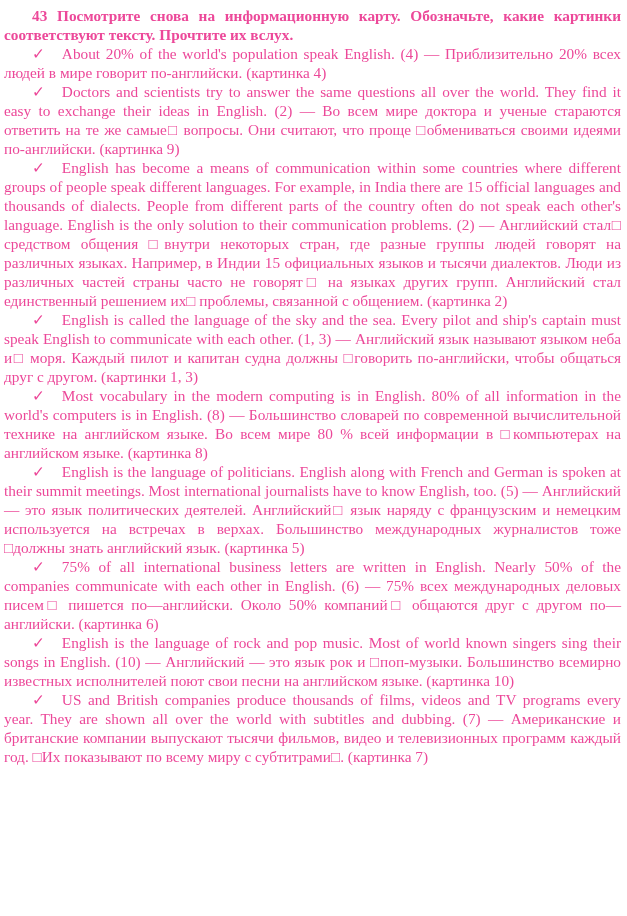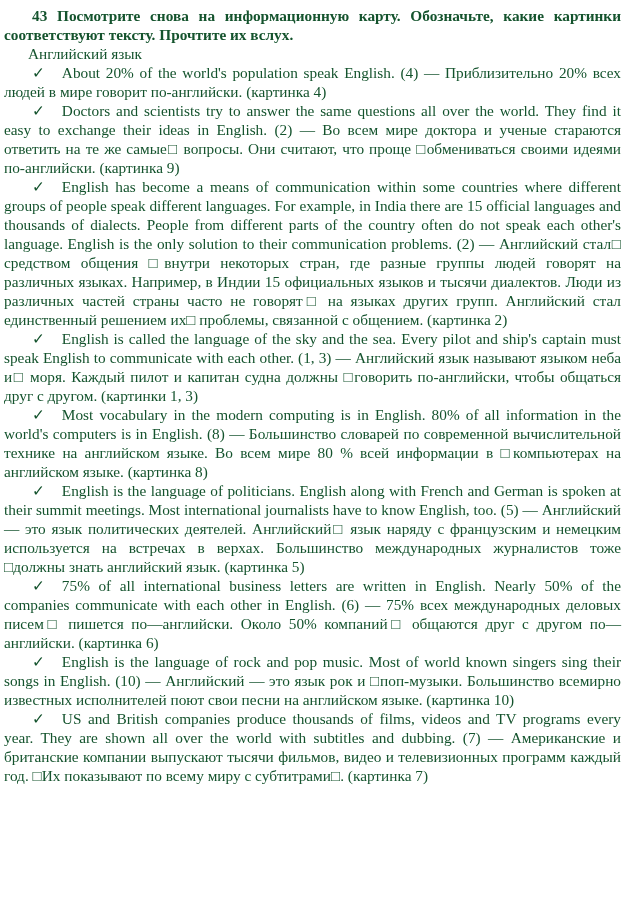--- a/index.html
+++ b/index.html
@@ -8,21 +8,21 @@
     background: #ffffff;
   }
   .page {
     width: 627px;
     min-height: 916px;
     box-sizing: border-box;
     padding: 6px 6px 8px 4px;
     font-family: "Liberation Serif", serif;
     font-size: 15.3px;
     line-height: 19px;
-    color: #14532d;
+    color: #ec4899;
     background: #ffffff;
   }
   p {
     margin: 0;
     padding: 0;
     text-align: justify;
   }
   .title {
     font-weight: bold;
     text-indent: 28px;
@@ -41,21 +41,20 @@
     text-indent: 0;
   }
 </style>
 </head>
 <body>
 
 <div class="page">
 
   <p class="title">43 Посмотрите снова на информационную карту. Обозначьте, какие картинки соответствуют тексту. Прочтите их вслух.</p>
 
-  <p class="subtitle">Английский язык</p>
 
   <p class="item"><span class="check">✓</span><span>About 20% of the world's population speak English. (4) — Приблизительно 20% всех людей в мире говорит по-английски. (картинка 4)</span></p>
 
   <p class="item"><span class="check">✓</span><span>Doctors and scientists try to answer the same questions all over the world. They find it easy to exchange their ideas in English. (2) — Во всем мире доктора и ученые стараются ответить на те же самые□ вопросы. Они считают, что проще □обмениваться своими идеями по-английски. (картинка 9)</span></p>
 
   <p class="item"><span class="check">✓</span><span>English has become a means of communication within some countries where different groups of people speak different languages. For example, in India there are 15 official languages and thousands of dialects. People from different parts of the country often do not speak each other's language. English is the only solution to their communication problems. (2) — Английский стал□ средством общения □внутри некоторых стран, где разные группы людей говорят на различных языках. Например, в Индии 15 официальных языков и тысячи диалектов. Люди из различных частей страны часто не говорят□ на языках других групп. Английский стал единственный решением их□ проблемы, связанной с общением. (картинка 2)</span></p>
 
   <p class="item"><span class="check">✓</span><span>English is called the language of the sky and the sea. Every pilot and ship's captain must speak English to communicate with each other. (1, 3) — Английский язык называют языком неба и□ моря. Каждый пилот и капитан судна должны □говорить по-английски, чтобы общаться друг с другом. (картинки 1, 3)</span></p>
 
   <p class="item"><span class="check">✓</span><span>Most vocabulary in the modern computing is in English. 80% of all information in the world's computers is in English. (8) — Большинство словарей по современной вычислительной технике на английском языке. Во всем мире 80 % всей информации в □компьютерах на английском языке. (картинка 8)</span></p>

